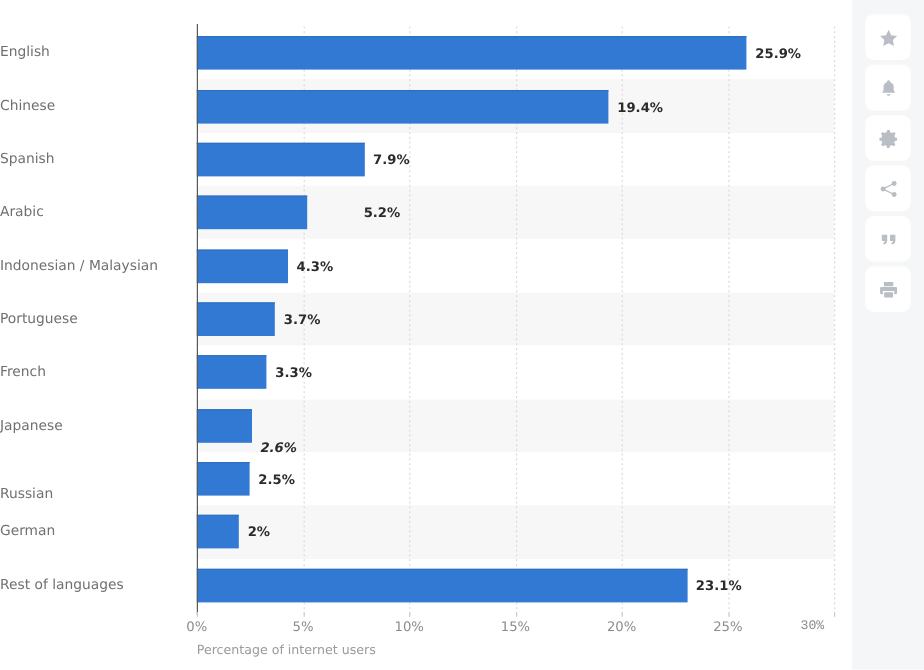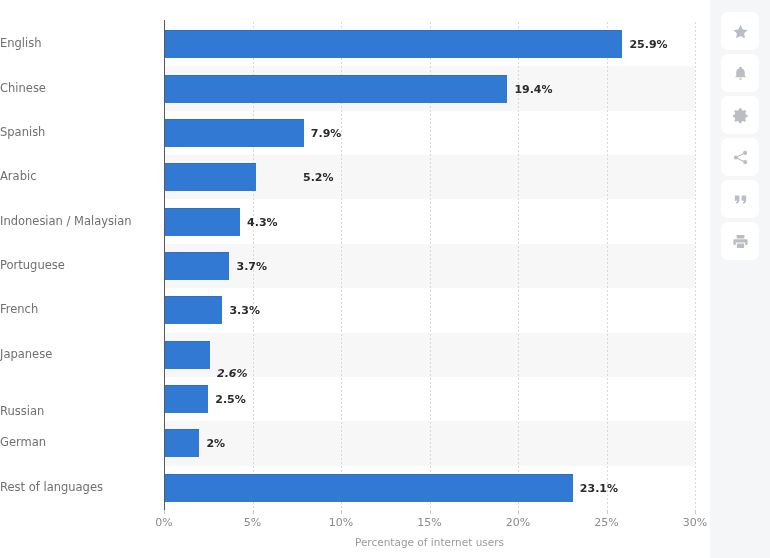--- a/index.html
+++ b/index.html
@@ -114,21 +114,20 @@
     width: 1px;
     height: 4px;
     background: #c9c9c9;
   }
 
   #xlabel {
     position: absolute;
     left: 164px;
     width: 531px;
     top: 536px;
-    text-align: center;
     font-size: 10.5px;
     color: #9a9b9d;
   }
 
   
   #toolbar {
     position: absolute;
     right: 0; top: 0;
     width: 60px;
     height: 558px;
@@ -231,21 +230,21 @@
         <div class="xtick-label" style="left: 252.5px;">5%</div>
         <div class="xtick-mark" style="left: 341px;"></div>
         <div class="xtick-label" style="left: 341px;">10%</div>
         <div class="xtick-mark" style="left: 429.5px;"></div>
         <div class="xtick-label" style="left: 429.5px;">15%</div>
         <div class="xtick-mark" style="left: 518px;"></div>
         <div class="xtick-label" style="left: 518px;">20%</div>
         <div class="xtick-mark" style="left: 606.5px;"></div>
         <div class="xtick-label" style="left: 606.5px;">25%</div>
         <div class="xtick-mark" style="left: 695px;"></div>
-        <div class="xtick-label" style="left: 695px;">30%</div>
+        <div class="xtick-label" style="left: 677px; font-family: Liberation Mono, monospace;">30%</div>
       </div>
 
     <div id="xlabel">Percentage of internet users</div>
   </div>
 
   <div id="toolbar">
       <div class="tool-btn" style="top: 12px;">
         <svg width="17" height="17" viewBox="0 0 24 24">
           <polygon points="12,2.6 15,9 22,9.9 17,14.7 18.3,21.6 12,18.3 5.7,21.6 7,14.7 2,9.9 9,9"></polygon>
         </svg>

